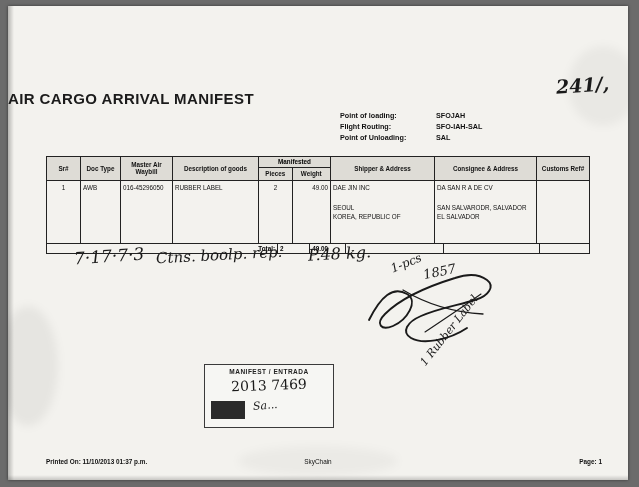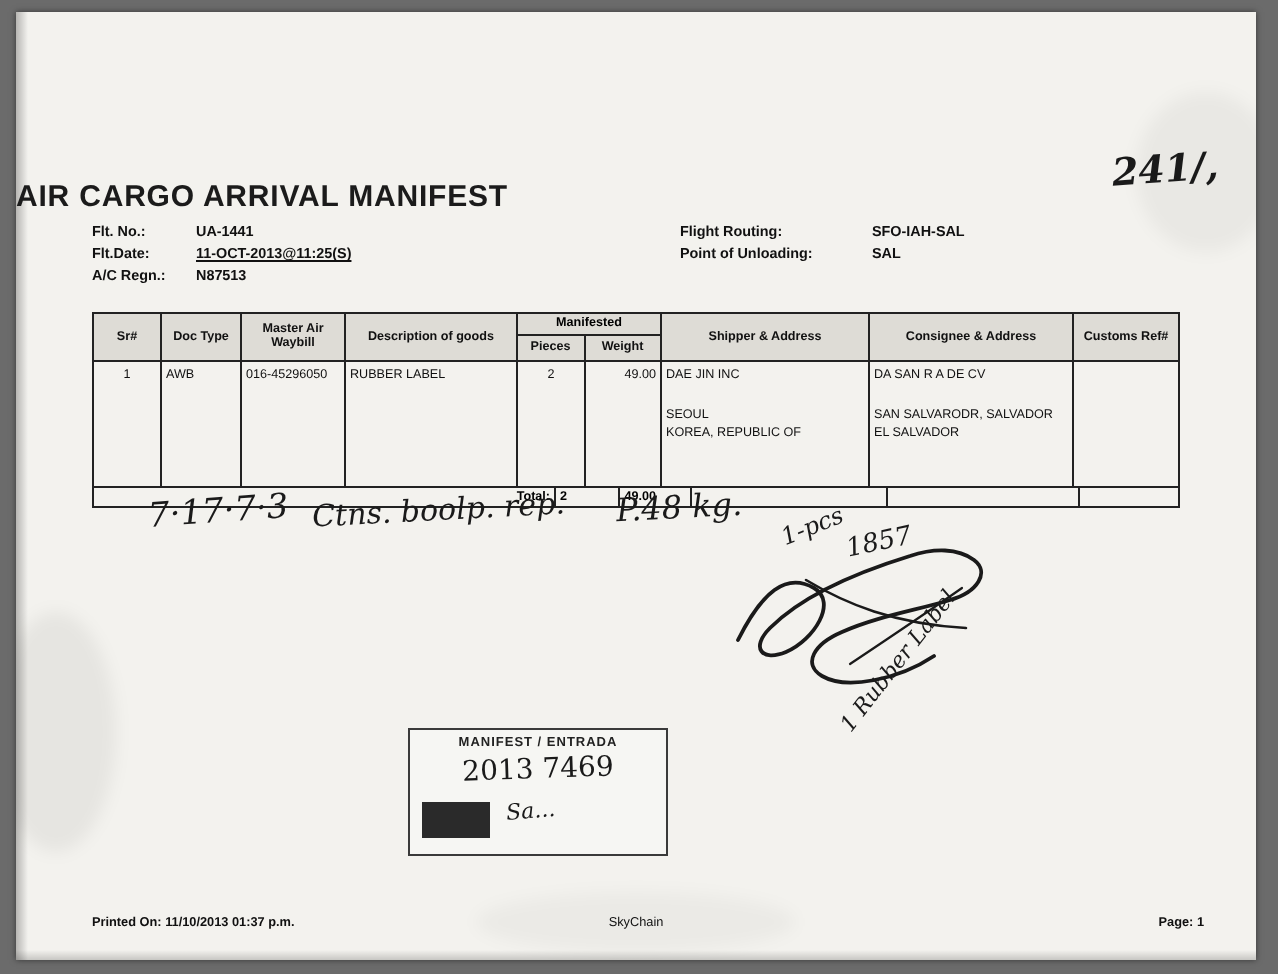--- a/index.html
+++ b/index.html
@@ -137,36 +137,26 @@
   <div class="scan-blotch b1"></div>
   <div class="scan-blotch b2"></div>
   <div class="scan-blotch b3"></div>
   <div class="edge-dark"></div>
   <div class="edge-bot"></div>
 
   <div class="doc">
 
     <div class="title">AIR CARGO ARRIVAL MANIFEST</div>
 
-    <div class="hdr-left">
+
+    <div class="hdr-right">
       <div class="row">
-        <span class="lbl">Flt. No.:</span>
-        <span class="val">UA-1441</span>
-      </div>
-      <div class="row">
-        <span class="lbl">Flt.Date:</span>
-        <span class="val u">11-OCT-2013@11:25(S)</span>
-      </div>
-      <div class="row">
-        <span class="lbl">A/C Regn.:</span>
-        <span class="val">N87513</span>
-      </div>
-    </div>
-
-    <div class="hdr-right">
+        <span class="lbl">Point of loading:</span>
+        <span class="val">SFOJAH</span>
+      </div>
       <div class="row">
         <span class="lbl">Flight Routing:</span>
         <span class="val">SFO-IAH-SAL</span>
       </div>
       <div class="row">
         <span class="lbl">Point of Unloading:</span>
         <span class="val">SAL</span>
       </div>
     </div>
 

